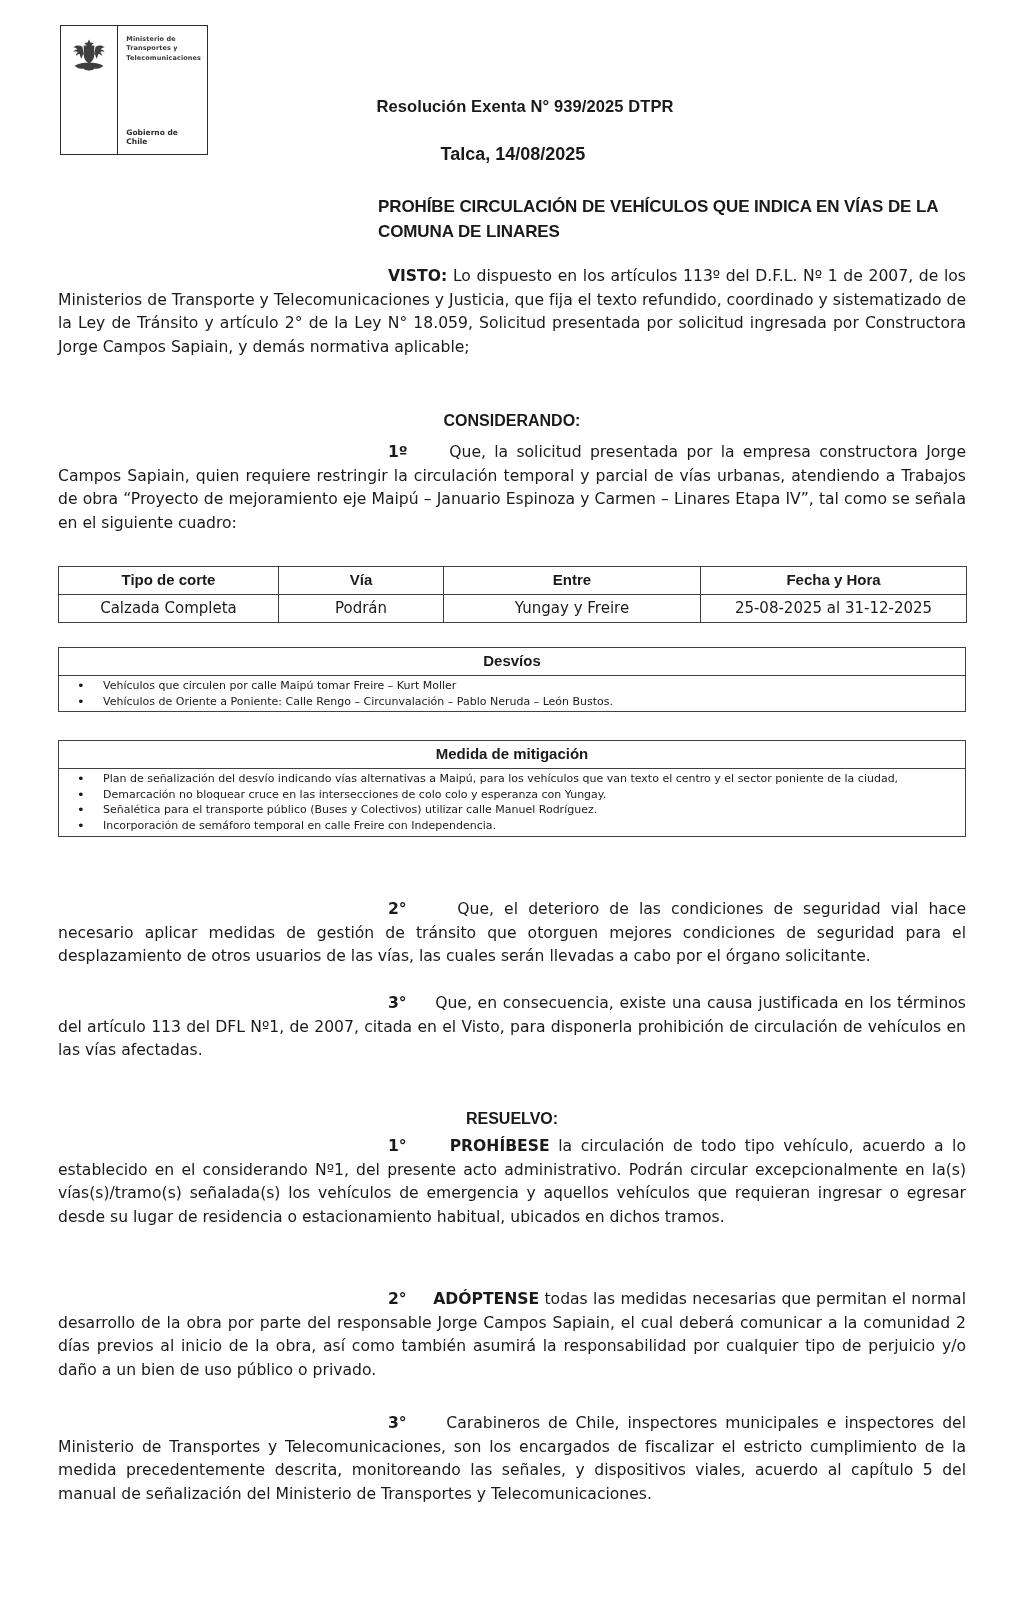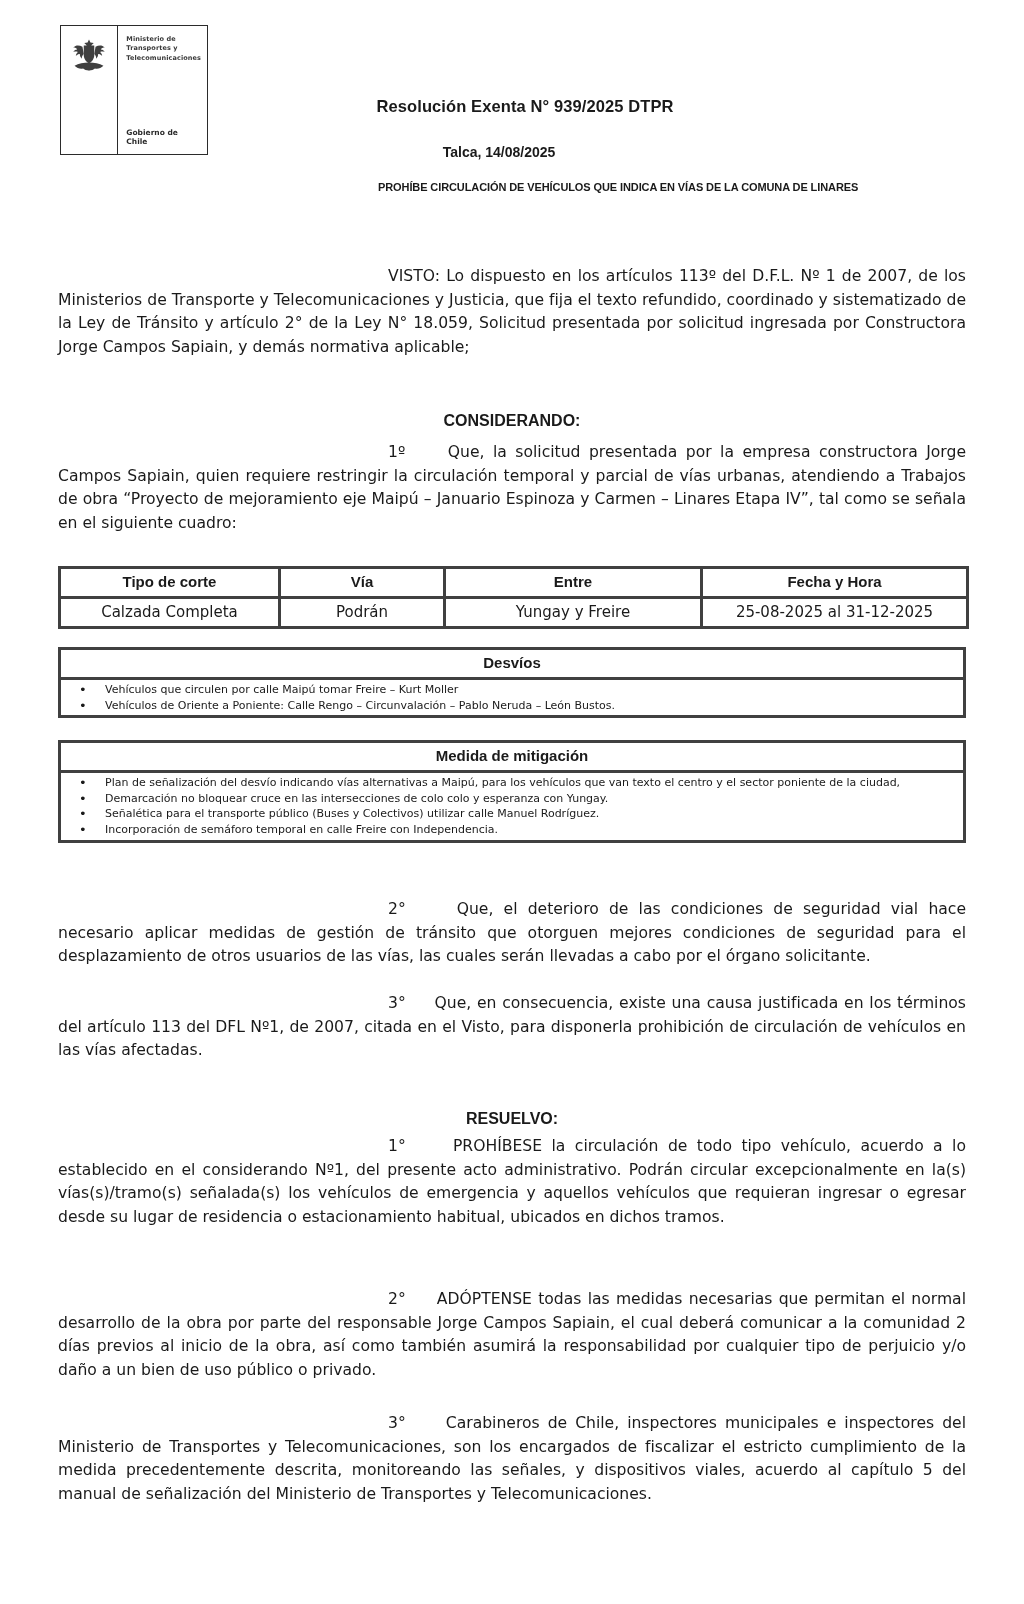--- a/index.html
+++ b/index.html
@@ -78,34 +78,34 @@
     width: 906px;
     text-align: center;
     font-size: 16.5px;
     font-weight: bold;
     font-family: "Liberation Sans", sans-serif;
     letter-spacing: 0.1px;
     margin-left: 12px;
   }
   .res-place {
     position: absolute;
-    left: 46px;
+    left: 60px;
     top: 144px;
     width: 906px;
     text-align: center;
-    font-size: 14px;
+    font-size: 18px;
     font-weight: bold;
     font-family: "Liberation Sans", sans-serif;
   }
   .subject {
     position: absolute;
     left: 378px;
-    top: 180px;
+    top: 195px;
     width: 590px;
-    font-size: 11px;
+    font-size: 17px;
     font-weight: bold;
     line-height: 1.45;
     font-family: "Liberation Sans", sans-serif;
     letter-spacing: -0.1px;
   }
 
   
   .flow {
     position: absolute;
     left: 58px;
@@ -119,31 +119,31 @@
     text-justify: inter-word;
   }
   .indent { display: inline-block; width: 330px; }
   .center-h {
     text-align: center;
     font-weight: bold;
     font-family: "Liberation Sans", sans-serif;
     font-size: 16px;
     margin: 15px;
   }
-  b, strong { font-weight: normal; }
+  b, strong { font-weight: bold; }
 
   
   table.doc {
     border-collapse: collapse;
     width: 908px;
     table-layout: fixed;
     font-size: 15px;
   }
   table.doc th, table.doc td {
-    border: 3px solid #404040;
+    border: 1px solid #404040;
     padding: 2px 4px;
     vertical-align: middle;
   }
   table.doc th {
     font-weight: bold;
     text-align: center;
     font-family: "Liberation Sans", sans-serif;
     font-size: 15px;
     height: 23px;
   }

